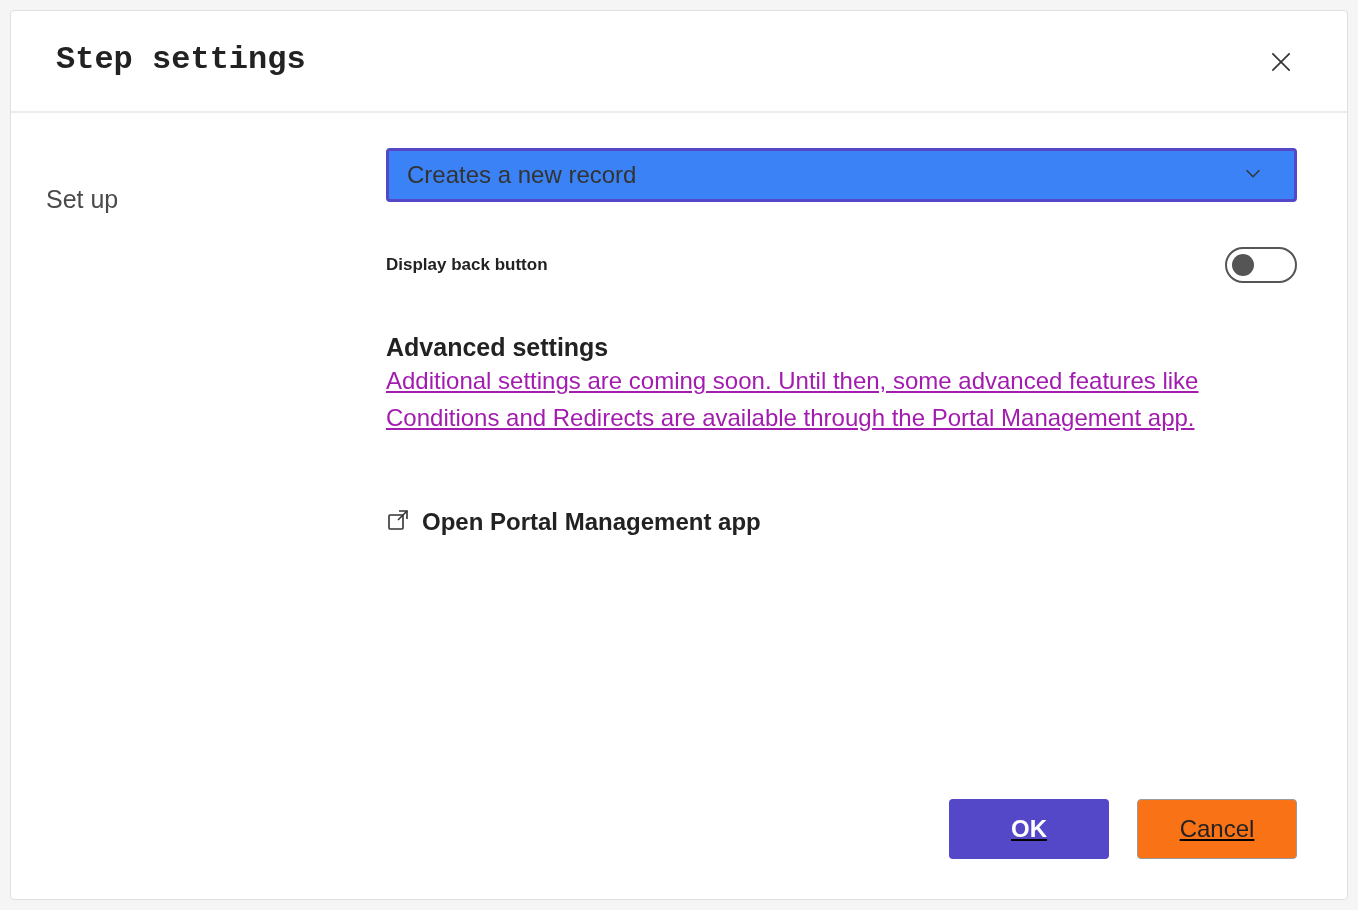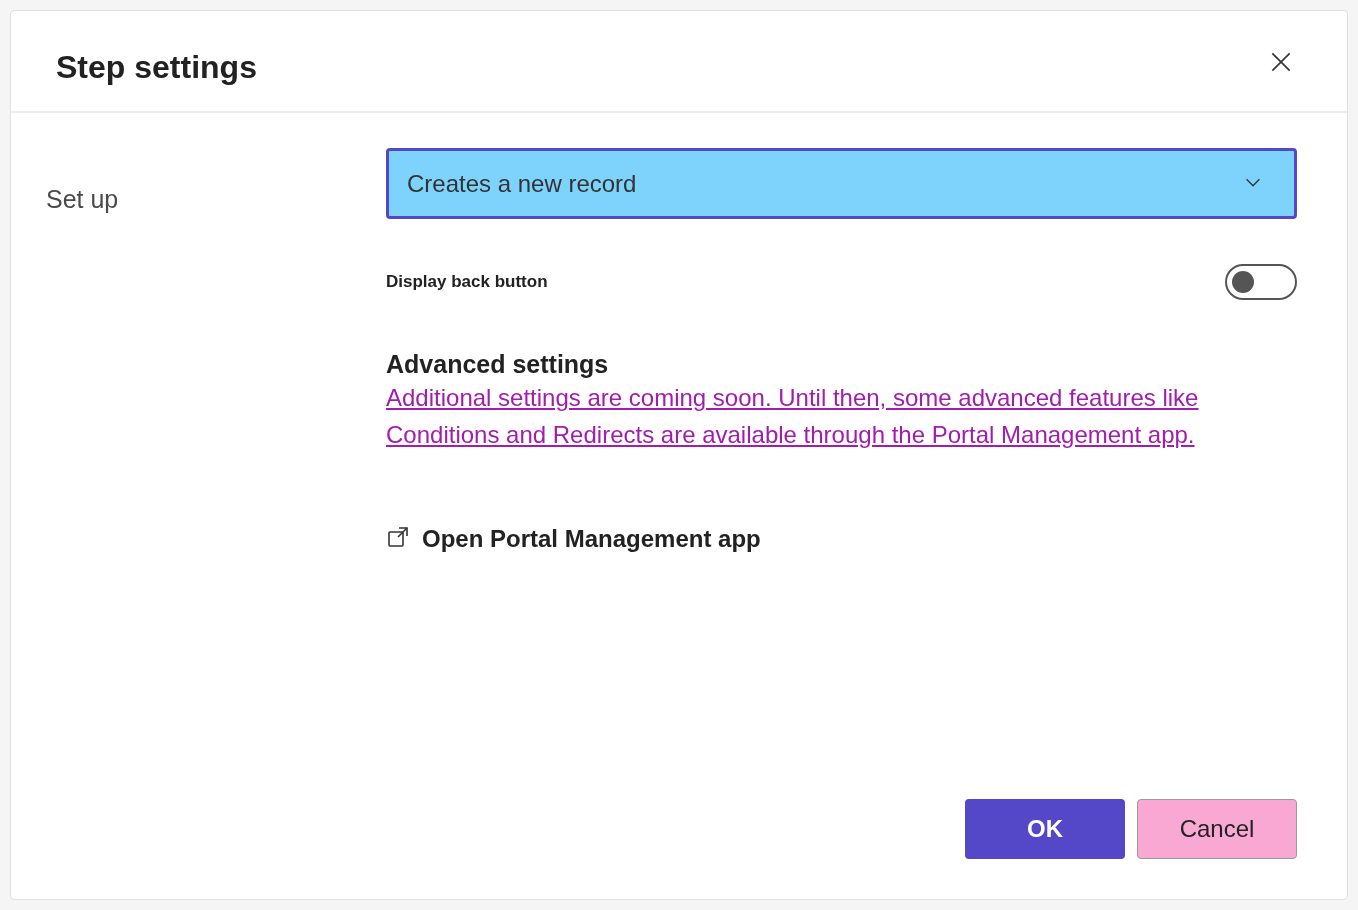--- a/index.html
+++ b/index.html
@@ -17,24 +17,25 @@
     height: 890px;
     background: #ffffff;
     border: 1px solid #e0e0e0;
     border-radius: 4px;
     display: flex;
     flex-direction: column;
     position: relative;
   }
   .dialog-header {
     display: flex;
-    align-items: flex-end;
+    align-items: flex-start;
     justify-content: space-between;
     padding: 30px 45px 25px 45px;
     border-bottom: 2px solid #ececec;
+    font-family: Liberation Mono, monospace;
   }
   .dialog-title {
     font-size: 32px;
     font-weight: 600;
     color: #222;
   }
   .close-btn {
     background: none;
     border: none;
     cursor: pointer;
@@ -82,24 +83,24 @@
     font-weight: 600;
     color: #222;
     margin-bottom: 20px;
   }
   .select-wrap {
     position: relative;
     margin-bottom: 45px;
   }
   .select-box {
     width: 100%;
-    height: 71px;
+    height: 54px;
     border: 3px solid #5448c8;
     border-radius: 4px;
-    background: #7dd3fc;
+    background: #3b82f6;
     display: flex;
     align-items: center;
     justify-content: space-between;
     padding: 0 30px 0 18px;
     cursor: pointer;
   }
   .select-value {
     font-size: 24px;
     color: #333;
   }
@@ -166,41 +167,42 @@
     fill: none;
   }
   .portal-link-text {
     font-size: 24px;
     font-weight: 600;
     color: #222;
   }
   .dialog-footer {
     display: flex;
     justify-content: flex-end;
-    gap: 12px;
+    gap: 28px;
     padding: 0 50px 40px 0;
+    text-decoration: underline;
   }
   .btn {
     min-width: 160px;
     height: 60px;
     font-size: 24px;
     border-radius: 4px;
     cursor: pointer;
     display: flex;
     align-items: center;
     justify-content: center;
   }
   .btn-primary {
     background: #5448c8;
     color: #fff;
     border: none;
     font-weight: 600;
   }
   .btn-secondary {
-    background: #f9a8d4;
+    background: #f97316;
     color: #222;
     border: 1.5px solid #9a9a9a;
   }
 </style>
 </head>
 <body>
 
 <div class="dialog">
 
   <div class="dialog-header">

